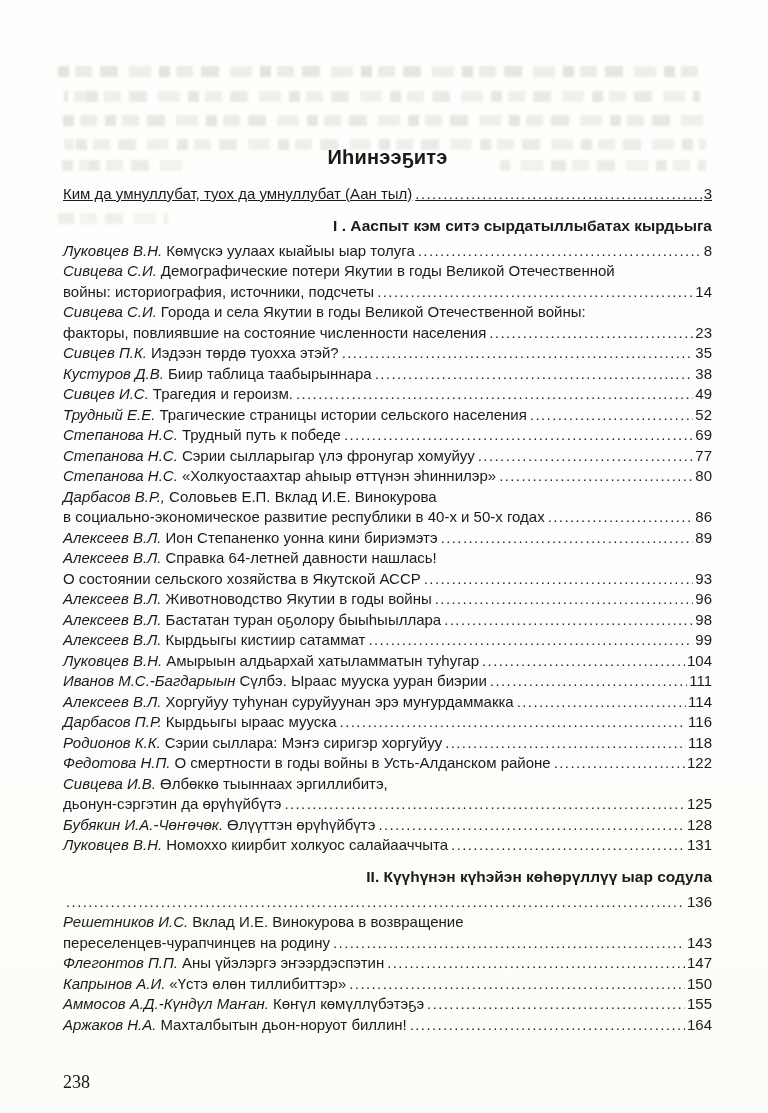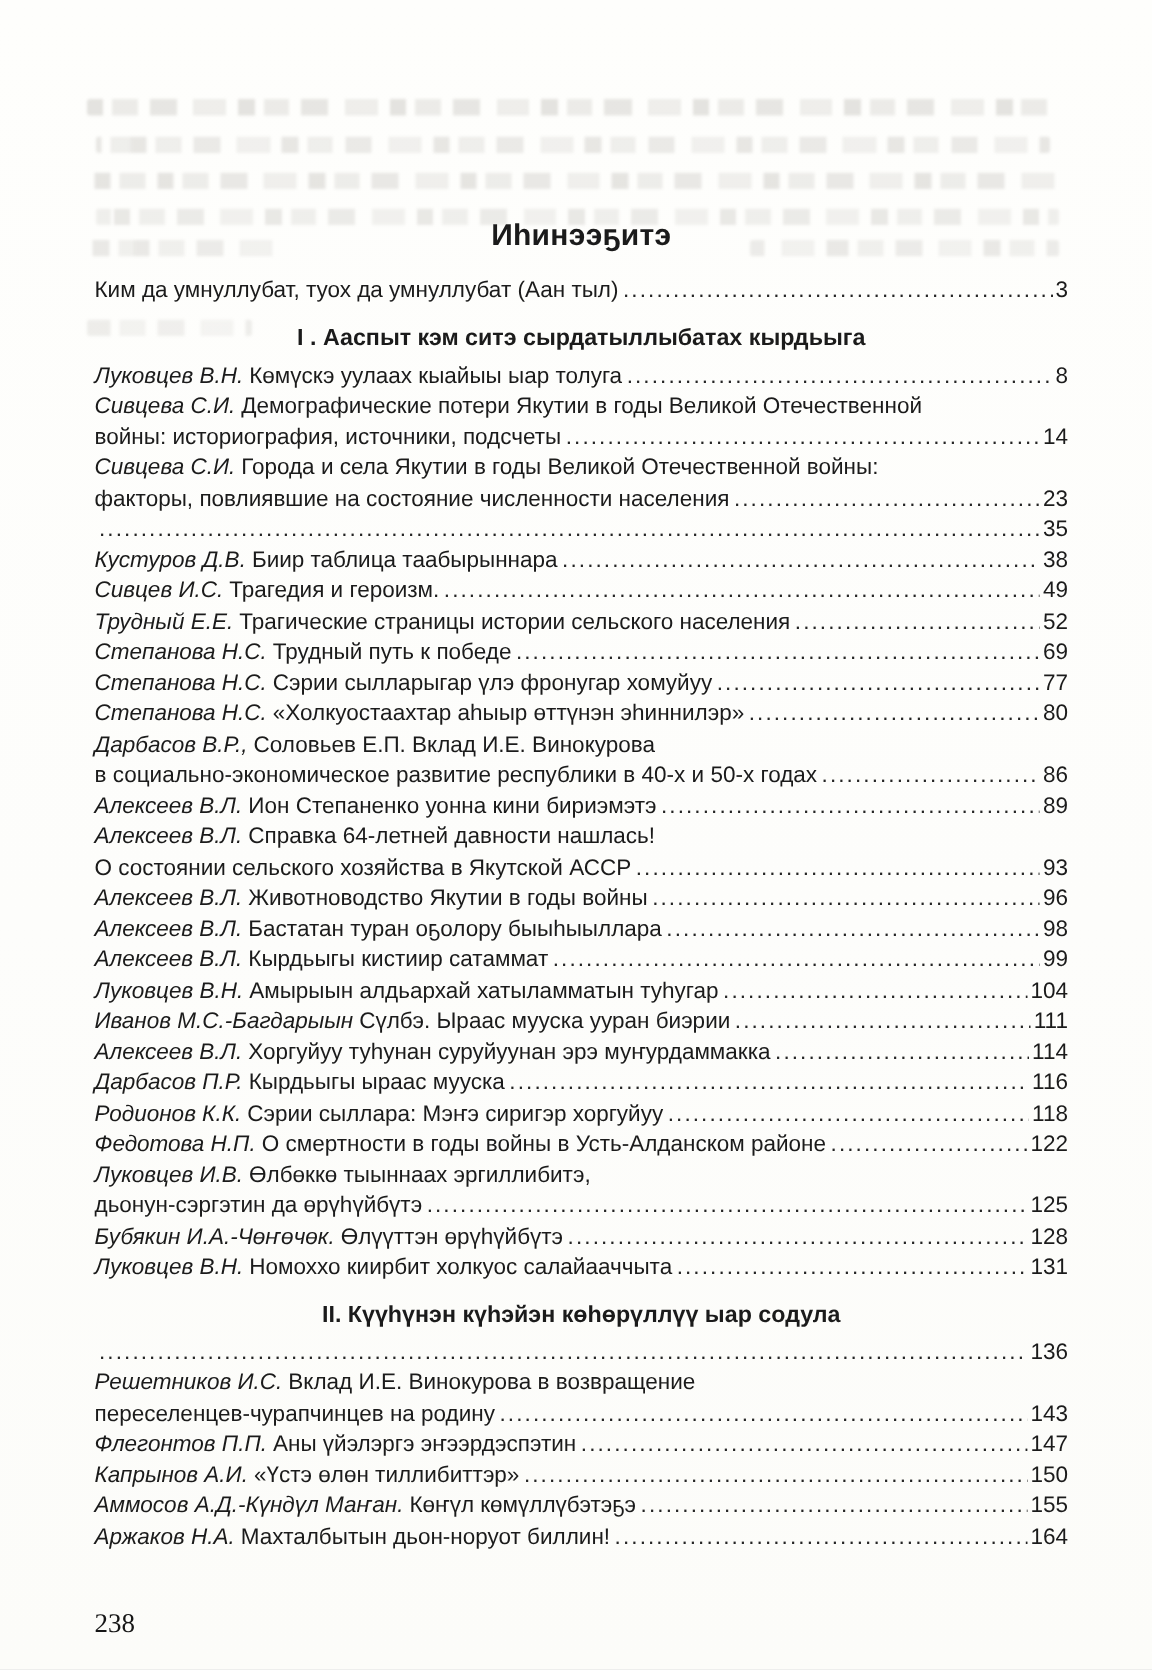--- a/index.html
+++ b/index.html
@@ -56,42 +56,42 @@
   }
 
   .toc-line {
     display: flex;
     align-items: baseline;
     height: 20.5px;
     line-height: 20.5px;
     font-size: 15px;
     white-space: nowrap;
   }
-  .preface-line { margin-top: 15px; }
+  .preface-line { margin-top: 15px; text-decoration: underline; }
 
   .author { font-style: italic; margin-right: 4px; text-align: right; }
 
   .dots {
     flex: 1;
     overflow: hidden;
     white-space: nowrap;
     margin: 0 2px 0 3px;
     min-width: 8px;
   }
   .dots::after {
     content: "....................................................................................................................................................................................................";
     letter-spacing: 1.4px;
     font-size: 15px;
     color: #242424;
   }
   .pagenum { white-space: nowrap; }
 
   .section-heading {
     margin: 10px 0 5px 0;
-    text-align: center;
+    text-align: right;
     font-size: 15.5px;
     font-weight: 700;
     line-height: 21px;
   }
   .entries { margin: 0; }
 
   .folio {
     position: absolute;
     left: 63px;
     top: 1072px;
@@ -144,20 +144,21 @@
             </div>
             <div class="toc-line">
               <span class="line-text"><span class="author">Сивцева С.И.</span>Города и села Якутии в годы Великой Отечественной войны:</span>
             </div>
             <div class="toc-line">
               <span class="line-text">факторы, повлиявшие на состояние численности населения</span>
               <span class="dots"></span>
               <span class="pagenum">23</span>
             </div>
             <div class="toc-line">
+              <span class="line-text"><span class="author">Сивцев П.К.</span>Иэдээн төрдө туохха этэй?</span>
               <span class="dots"></span>
               <span class="pagenum">35</span>
             </div>
             <div class="toc-line">
               <span class="line-text"><span class="author">Кустуров Д.В.</span>Биир таблица таабырыннара</span>
               <span class="dots"></span>
               <span class="pagenum">38</span>
             </div>
             <div class="toc-line">
               <span class="line-text"><span class="author">Сивцев И.С.</span>Трагедия и героизм.</span>
@@ -244,21 +245,21 @@
               <span class="line-text"><span class="author">Родионов К.К.</span>Сэрии сыллара: Мэҥэ сиригэр хоргуйуу</span>
               <span class="dots"></span>
               <span class="pagenum">118</span>
             </div>
             <div class="toc-line">
               <span class="line-text"><span class="author">Федотова Н.П.</span>О смертности в годы войны в Усть-Алданском районе</span>
               <span class="dots"></span>
               <span class="pagenum">122</span>
             </div>
             <div class="toc-line">
-              <span class="line-text"><span class="author">Луковцев И.В.</span>Өлбөккө тыыннаах эргиллибитэ,</span>
+              <span class="line-text"><span class="author">Сивцева И.В.</span>Өлбөккө тыыннаах эргиллибитэ,</span>
             </div>
             <div class="toc-line">
               <span class="line-text">дьонун-сэргэтин да өрүһүйбүтэ</span>
               <span class="dots"></span>
               <span class="pagenum">125</span>
             </div>
             <div class="toc-line">
               <span class="line-text"><span class="author">Бубякин И.А.-Чөҥөчөк.</span>Өлүүттэн өрүһүйбүтэ</span>
               <span class="dots"></span>
               <span class="pagenum">128</span>

